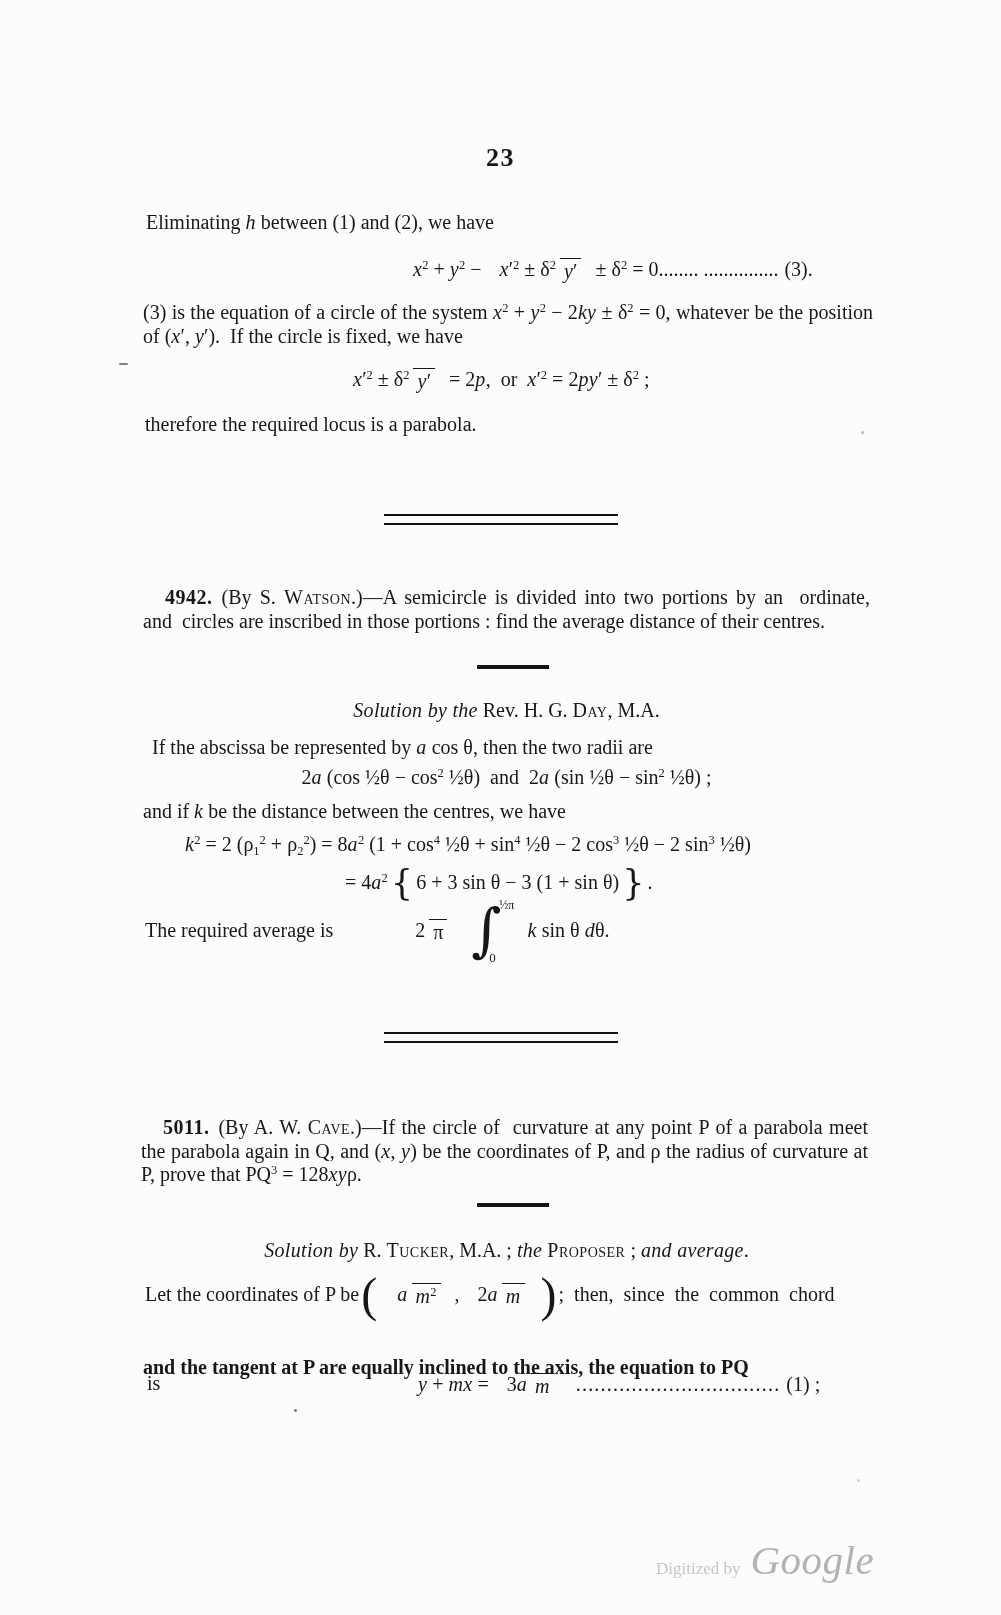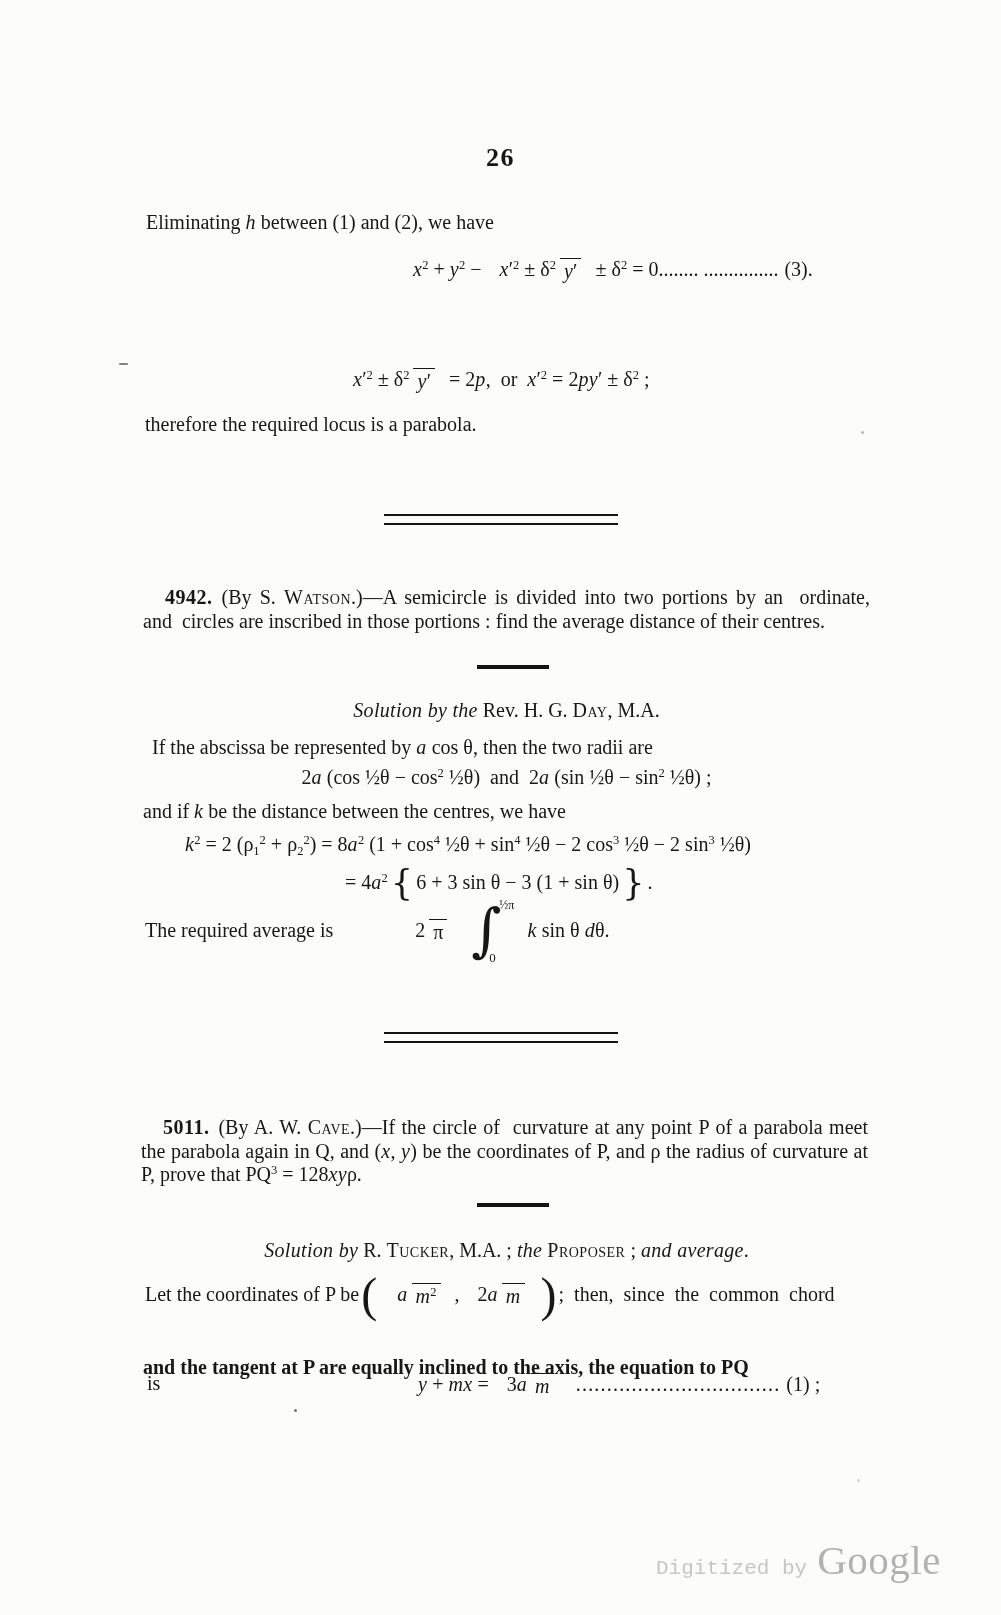--- a/index.html
+++ b/index.html
@@ -59,49 +59,50 @@
   #rule-d1{top:514px;left:384px;width:234px;}
   #rule-d2{top:1032px;left:384px;width:234px;}
   .srule{position:absolute;height:4px;background:#141414;}
   #rule-s1{top:665px;left:477px;width:72px;}
   #rule-s2{top:1203px;left:477px;width:72px;}
 
   .probnum{font-weight:bold;margin-right:9px;letter-spacing:0.5px;}
 
   
   #wm{top:1540px;left:656px;display:flex;align-items:baseline;gap:10px;}
-  .wm-pre{font-family:Liberation Mono, monospace;font-size:21px;color:#c6c6c6;}
-  .wm-logo{font-family:"Liberation Serif",serif;font-size:41px;color:#b2b2b2;letter-spacing:0.5px;line-height:1;}
+  .wm-pre{font-family:Liberation Serif, serif;font-size:17px;color:#c6c6c6;}
+  .wm-logo{font-family:"Liberation Serif",serif;font-size:41px;color:#b2b2b2;letter-spacing:0.5px;line-height:1;font-style:italic;}
 
   
   .art{position:absolute;border-radius:50%;}
   #art-dash{top:363px;left:119px;width:9px;height:2px;background:#5a5a5a;border-radius:1px;opacity:.75;}
   #art-dot1{top:431px;left:861px;width:3px;height:3px;background:#9a9a9a;opacity:.7;}
   #art-dot2{top:1409px;left:294px;width:3px;height:3px;background:#555;opacity:.8;}
   #art-dot3{top:1479px;left:857px;width:3px;height:3px;background:#bdbdbd;opacity:.7;}
 </style>
 </head>
 <body>
 
 <div class="page">
 
-  <div class="abs" id="pgnum">26</div>
+  <div class="abs" id="pgnum">23</div>
 
   <div class="abs" id="p1">Eliminating <i>h</i> between (1) and (2), we have</div>
 
   <div class="eqrow" id="eq3">
     <span><i>x</i><sup>2</sup> + <i>y</i><sup>2</sup> −</span>
     <span class="frac">
       <span class="fr-n"><i>x</i>′<sup>2</sup> ± δ<sup>2</sup></span>
       <span class="fr-d"><i>y</i>′</span>
     </span>
     <span>± δ<sup>2</sup> = 0........ ...............</span>
     <span class="eqtag">(3).</span>
   </div>
 
+  <div class="abs" id="p2">(3) is the equation of a circle of the system <i>x</i><sup>2</sup> + <i>y</i><sup>2</sup> − 2<i>ky</i> ± δ<sup>2</sup> = 0, whatever be the position of (<i>x</i>′, <i>y</i>′). &nbsp;If the circle is fixed, we have</div>
 
   <div class="eqrow" id="eq4">
     <span class="frac">
       <span class="fr-n"><i>x</i>′<sup>2</sup> ± δ<sup>2</sup></span>
       <span class="fr-d"><i>y</i>′</span>
     </span>
     <span>= 2<i>p</i>,&nbsp; or&nbsp; <i>x</i>′<sup>2</sup> = 2<i>py</i>′ ± δ<sup>2</sup> ;</span>
   </div>
 
   <div class="abs" id="p3">therefore the required locus is a parabola.</div>

